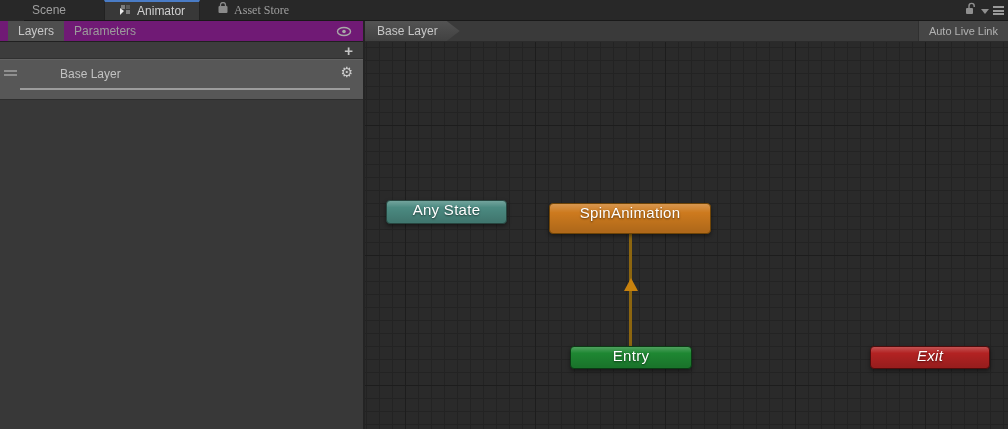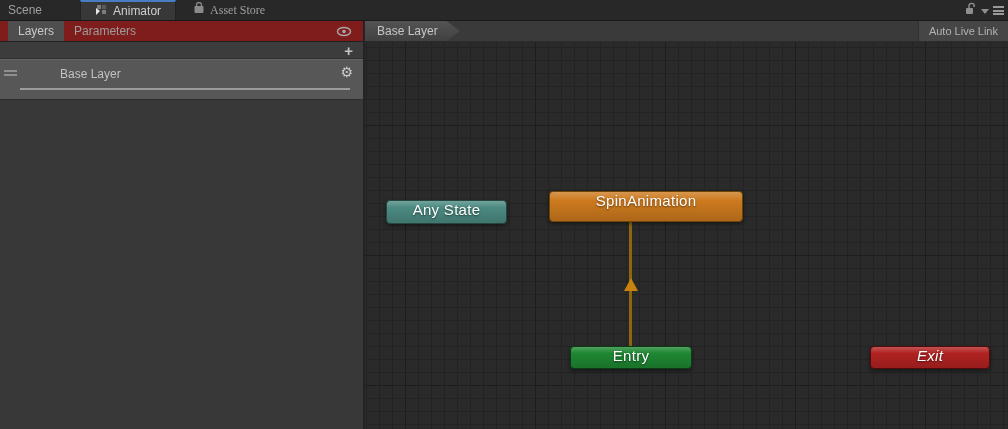--- a/index.html
+++ b/index.html
@@ -9,21 +9,21 @@
     background:#282828;
     color:#b8b8b8;
     font-size:12px;
     -webkit-font-smoothing:antialiased;
   }
   .window { width:1008px; height:429px; display:flex; flex-direction:column; }
 
   
   .topbar {
     height:21px; background:#282828; display:flex; align-items:stretch;
-    border-bottom:1px solid #191919; flex:0 0 21px; position:relative;
+    border-bottom:1px solid #191919; flex:0 0 21px; position:relative;margin-left:24px;
   }
   .tab {
     display:flex; align-items:center; gap:5px; padding:0 11px;
     color:#9f9f9f; white-space:nowrap; cursor:default;
   }
   .tab.plain { padding:0 12px 0 8px; }
   .tab.active {
     background:#383838; color:#cfcfcf; margin-left:26px;
     border-top:2px solid; 
     border-left:1px solid #222; border-right:1px solid #222;
@@ -53,21 +53,21 @@
 
   
   .content { flex:1; display:flex; min-height:0; }
 
   
   .left-panel {
     width:365px; flex:0 0 365px; background:#383838; display:flex; flex-direction:column;
     border-right:2px solid #242424;
   }
   .subtabs {
-    height:21px; flex:0 0 21px; background:#7f1d1d; display:flex; align-items:stretch;
+    height:21px; flex:0 0 21px; background:#701a75; display:flex; align-items:stretch;
     border-bottom:1px solid #202020; position:relative;
   }
   .subtab {
     display:flex; align-items:center; padding:0 10px; color:#9c9c9c; cursor:default;
   }
   .subtab.selected { background:#4e4e4e; color:#c8c8c8; margin-left:8px; }
   .eye-btn {
     position:absolute; right:10px; top:3px; width:18px; height:14px;
     display:flex; align-items:center; justify-content:center;
   }
@@ -225,21 +225,21 @@
 
       <div class="graph">
 
         <div class="transition-line" style="left: 264px; top: 180px; height: 124px; background-color: rgb(141, 102, 15);"></div>
         <div class="transition-arrow" style="left: 259px; top: 236px; border-bottom-color: rgb(200, 130, 14);"></div>
 
         <div class="node" style="left: 21px; top: 158px; width: 121px; height: 24px; background-color: rgb(75, 138, 129); border-color: rgb(39, 69, 63);">
           <span>Any State</span>
         </div>
 
-        <div class="node" style="left: 184px; top: 149px; width: 194px; height: 31px; background-color: rgb(205, 122, 30); border-color: rgb(110, 68, 7);">
+        <div class="node" style="left: 184px; top: 161px; width: 162px; height: 31px; background-color: rgb(205, 122, 30); border-color: rgb(110, 68, 7);">
           <span>SpinAnimation</span>
         </div>
 
         <div class="node" style="left: 205px; top: 304px; width: 122px; height: 23px; background-color: rgb(30, 135, 50); border-color: rgb(11, 58, 20);">
           <span>Entry</span>
         </div>
 
         <div class="node" style="left: 505px; top: 304px; width: 120px; height: 23px; background-color: rgb(178, 34, 34); border-color: rgb(78, 12, 12); font-style: italic;">
           <span>Exit</span>
         </div>

